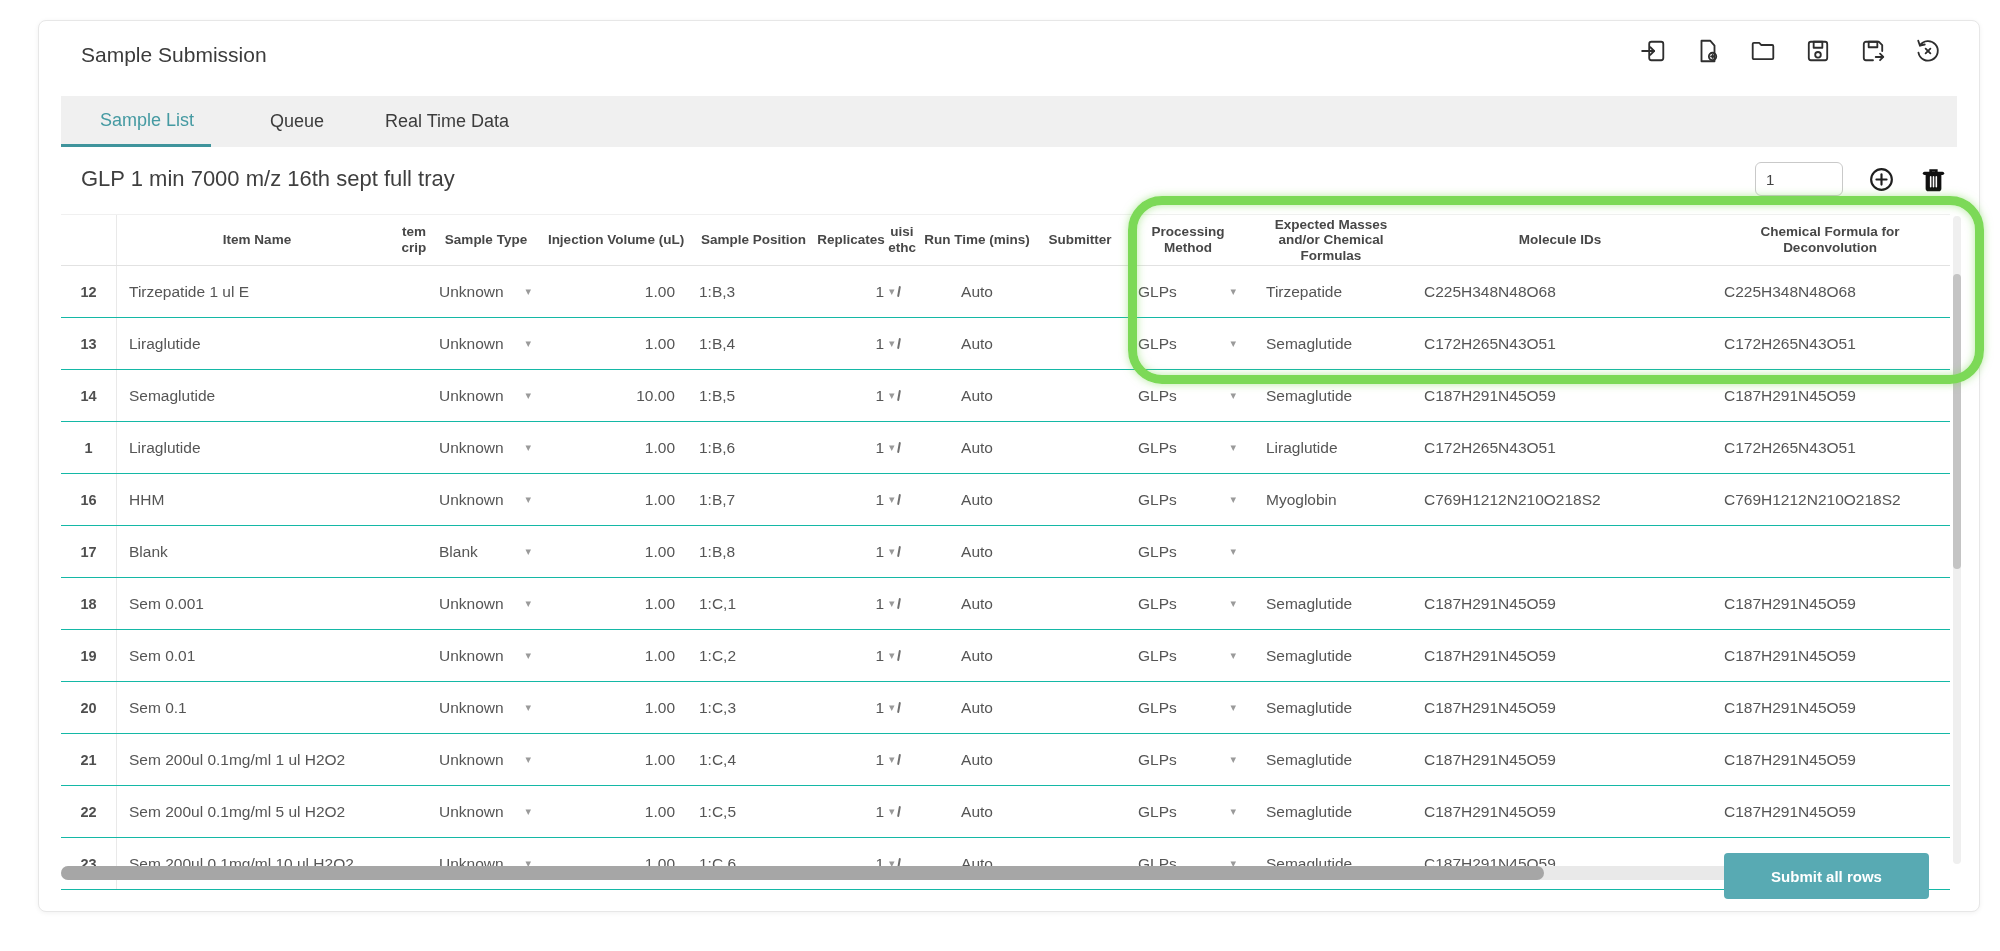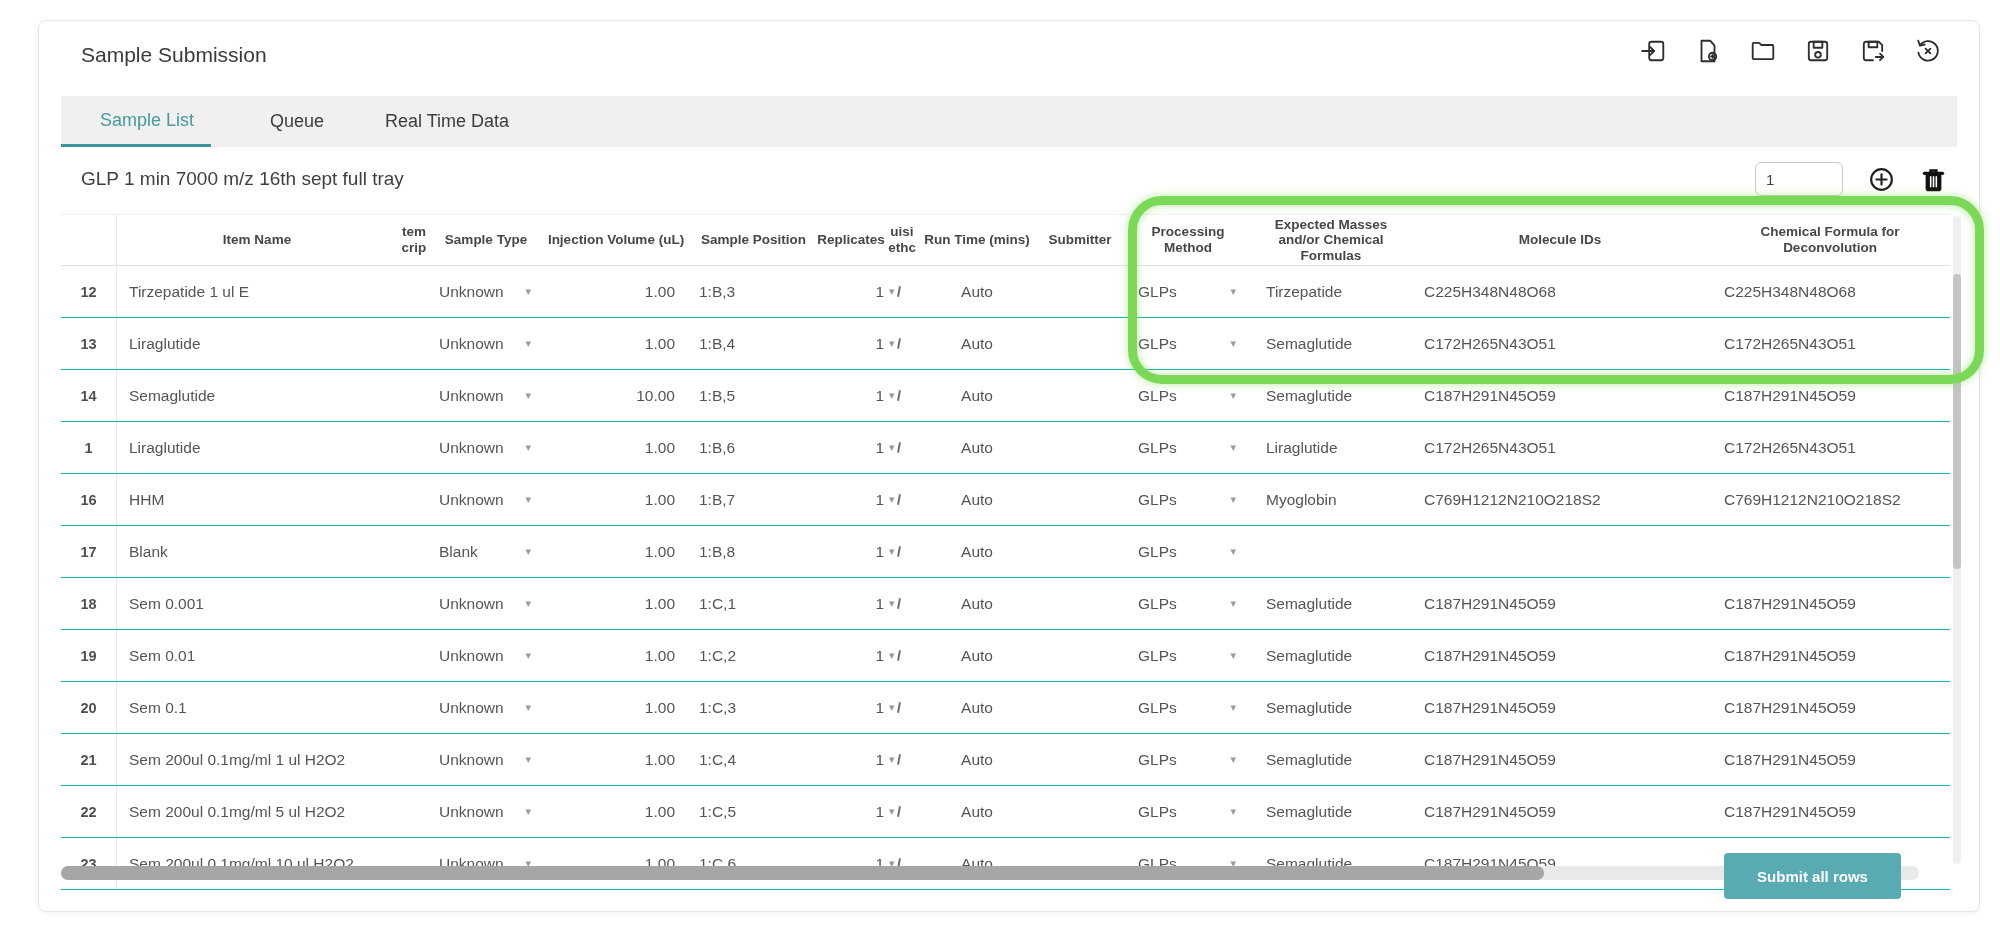--- a/index.html
+++ b/index.html
@@ -17,21 +17,21 @@
   .tbtn svg{width:26px;height:26px;stroke:#2e2e2e;fill:none;stroke-width:1.7;stroke-linecap:round;stroke-linejoin:round;}
 
   
   .tabbar{position:absolute;left:22px;right:22px;top:75px;height:51px;background:#f0f0f0;display:flex;}
   .tab{width:150px;display:flex;align-items:center;justify-content:center;font-size:18px;color:#3c3c3c;box-sizing:border-box;padding-left:22px;}
   .tab.active{color:#459aa2;border-bottom:3px solid #3f949c;}
 
   
   .listbar{position:absolute;left:0;right:0;top:126px;height:64px;}
   .listname{position:absolute;left:42px;top:0;height:64px;display:flex;align-items:center;
-            font-size:19px;color:#3f3f3f;}
+            font-size:22px;color:#3f3f3f;}
   .listctrl{position:absolute;right:32px;top:0;height:64px;display:flex;align-items:center;gap:24px;}
   .cntinput{width:66px;height:32px;border:1px solid #c9c9c9;border-radius:6px;font-size:15px;
             color:#444;padding:0 10px;font-family:inherit;}
   .ictrl{width:28px;height:28px;display:flex;align-items:center;justify-content:center;cursor:pointer;}
   .ictrl svg{width:27px;height:27px;}
 
   
   .grid{display:grid;grid-template-columns:56px 280px 34px 110px 150px 125px 70px 32px 118px 88px 128px 158px 300px 240px;}
   .theader{position:absolute;left:22px;top:193px;height:52px;border-top:1px solid #f0f0f0;
            border-bottom:1px solid #e2e2e2;box-sizing:border-box;}
@@ -56,21 +56,21 @@
   .caret{color:#9a9a9a;font-size:11px;line-height:1;}
   .clipmark{display:inline-block;width:2px;height:11px;background:#6f6f6f;transform:rotate(10deg);border-radius:1px;}
 
   
   .vscroll{position:absolute;left:1914px;top:195px;width:8px;height:648px;background:#efefef;border-radius:4px;}
   .vthumb{position:absolute;left:0;top:58px;width:8px;height:295px;background:#c4c4c4;border-radius:4px;}
   .hscroll{position:absolute;left:22px;top:845px;width:1858px;height:14px;background:#e9e9e9;border-radius:7px;}
   .hthumb{position:absolute;left:0;top:0;width:1483px;height:14px;background:#a6a6a6;border-radius:7px;}
 
   
-  .submit{position:absolute;left:1685px;top:832px;width:177px;height:46px;background:#58aab3;
+  .submit{position:absolute;left:1685px;top:832px;width:205px;height:46px;background:#58aab3;
           color:#fff;border:none;border-radius:4px;font-size:15px;font-weight:700;
           font-family:inherit;cursor:pointer;z-index:45;}
 
   
   .annotation{position:absolute;left:1128px;top:196px;width:838px;height:170px;
               border:9px solid #7cd957;border-radius:34px;pointer-events:none;z-index:60;
               box-shadow:0 0 9px rgba(126,217,87,.55), inset 0 0 9px rgba(126,217,87,.55);}
 </style>
 </head>
 <body>

